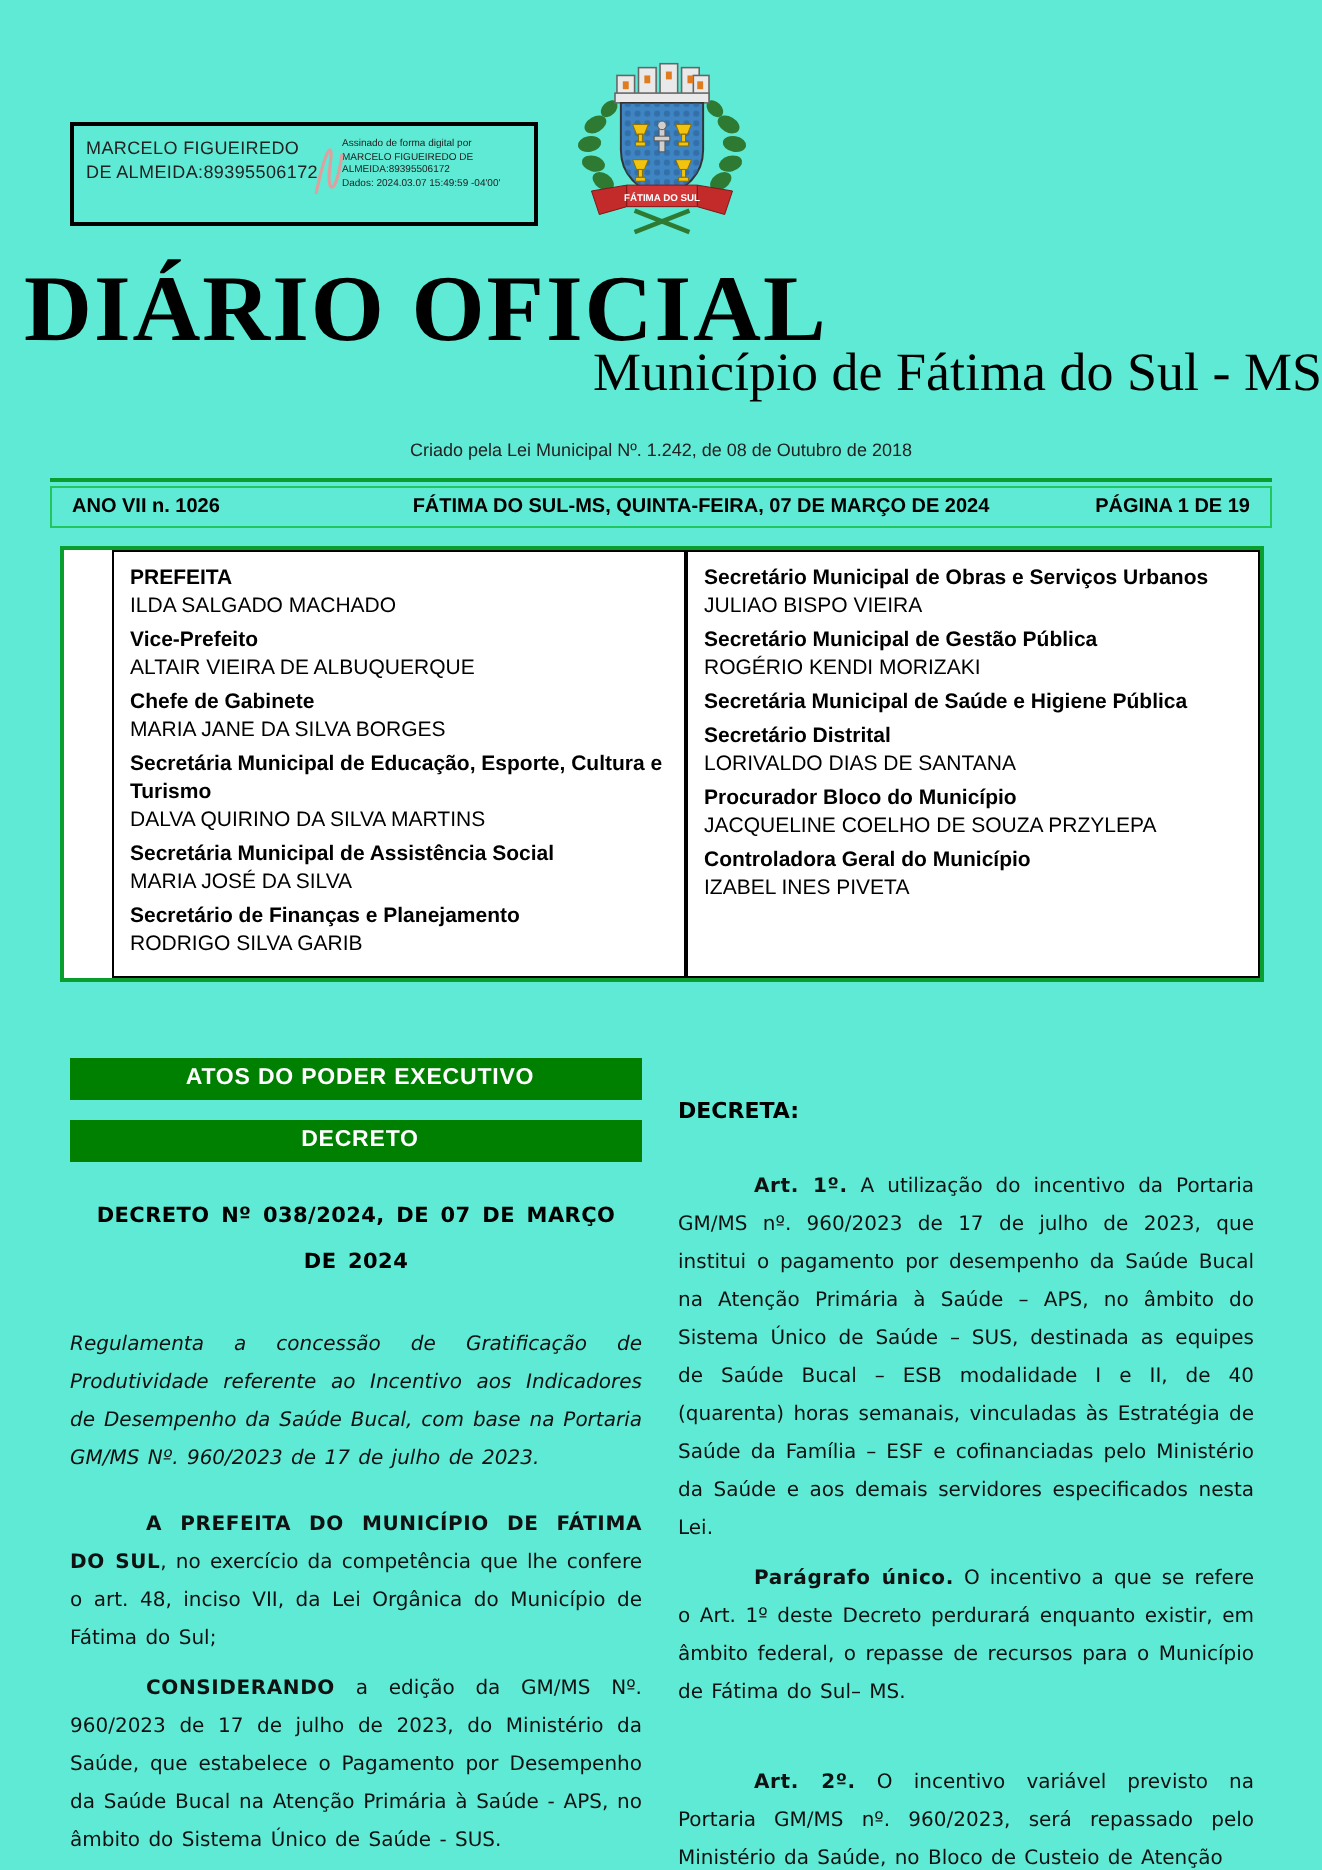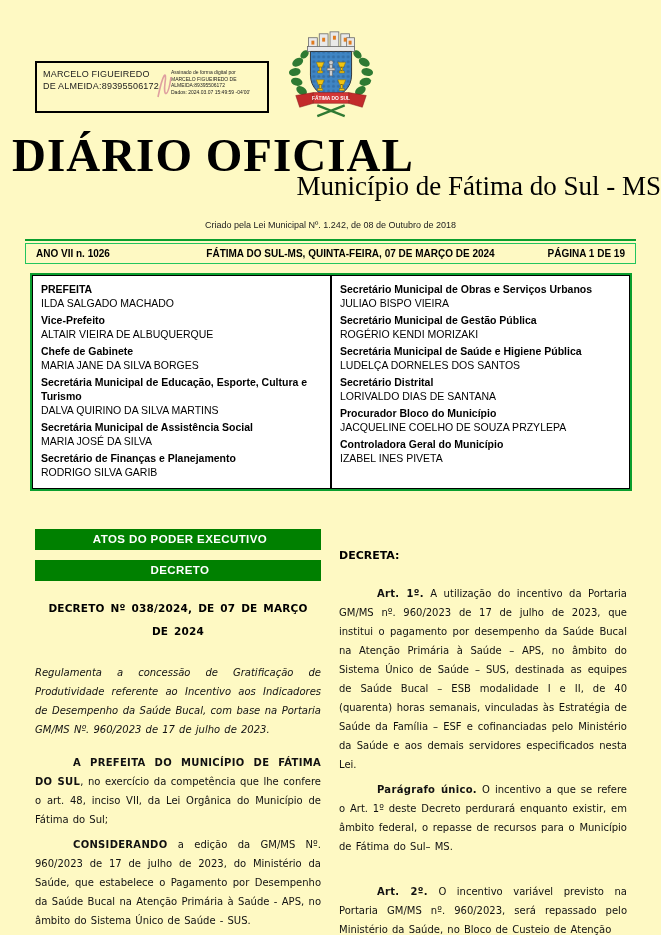--- a/index.html
+++ b/index.html
@@ -1,17 +1,17 @@
 <!DOCTYPE html>
 <html><head>
 <meta charset="utf-8">
 <style>
   html,body { margin:0; padding:0; background:#fff; }
   .page {
-    position:relative; width:661px; height:935px; background:#fef9c3;
+    position:relative; width:661px; height:935px; background:#5eead4;
     font-family:"Liberation Sans", sans-serif; color:#000; overflow:hidden;text-decoration:underline;
   }
 
   
   .sig-box {
     position:absolute; left:35px; top:61px; width:234px; height:52px;
     border:2px solid #000; display:flex; box-sizing:border-box;
   }
   .sig-name {
     width:122px; padding:6px 0 0 6px; font-size:9px; line-height:11.5px;
@@ -50,21 +50,21 @@
     border:1px solid #22c55e; display:flex; align-items:center;
     padding:4px 10px; font-weight:bold; font-size:10px;
   }
   .masthead-inner .m-left  { width:160px; }
   .masthead-inner .m-center{ flex:1; text-align:center; }
   .masthead-inner .m-right { width:120px; text-align:right; }
 
   
   .officials {
     position:absolute; top:273px; left:30px; width:602px;
-    border:2px solid #0a9e2e; display:flex; box-sizing:border-box; background:#fff;
+    border:2px solid #0a9e2e; display:flex; box-sizing:border-box; background:#fff;padding-left:24px;
   }
   .officials .cell {
     flex:1; border:1px solid #000; padding:4px 8px 6px 8px; box-sizing:border-box;
   }
   .entry { margin:2px 0 3px 0; font-size:10.5px; line-height:14px; }
   .entry .o-title { font-weight:bold; }
   .entry .o-name  { font-weight:normal; }
 
   
   .col-left  { position:absolute; left:35px;  top:529px; width:286px; }
@@ -224,21 +224,20 @@
       <div class="entry">
         <div class="o-title">Secretário Municipal de Obras e Serviços Urbanos</div>
         <div class="o-name">JULIAO BISPO VIEIRA</div>
       </div>
       <div class="entry">
         <div class="o-title">Secretário Municipal de Gestão Pública</div>
         <div class="o-name">ROGÉRIO KENDI MORIZAKI</div>
       </div>
       <div class="entry">
         <div class="o-title">Secretária Municipal de Saúde e Higiene Pública</div>
-        <div class="o-name">LUDELÇA DORNELES DOS SANTOS</div>
       </div>
       <div class="entry">
         <div class="o-title">Secretário Distrital</div>
         <div class="o-name">LORIVALDO DIAS DE SANTANA</div>
       </div>
       <div class="entry">
         <div class="o-title">Procurador Bloco do Município</div>
         <div class="o-name">JACQUELINE COELHO DE SOUZA PRZYLEPA</div>
       </div>
       <div class="entry">

